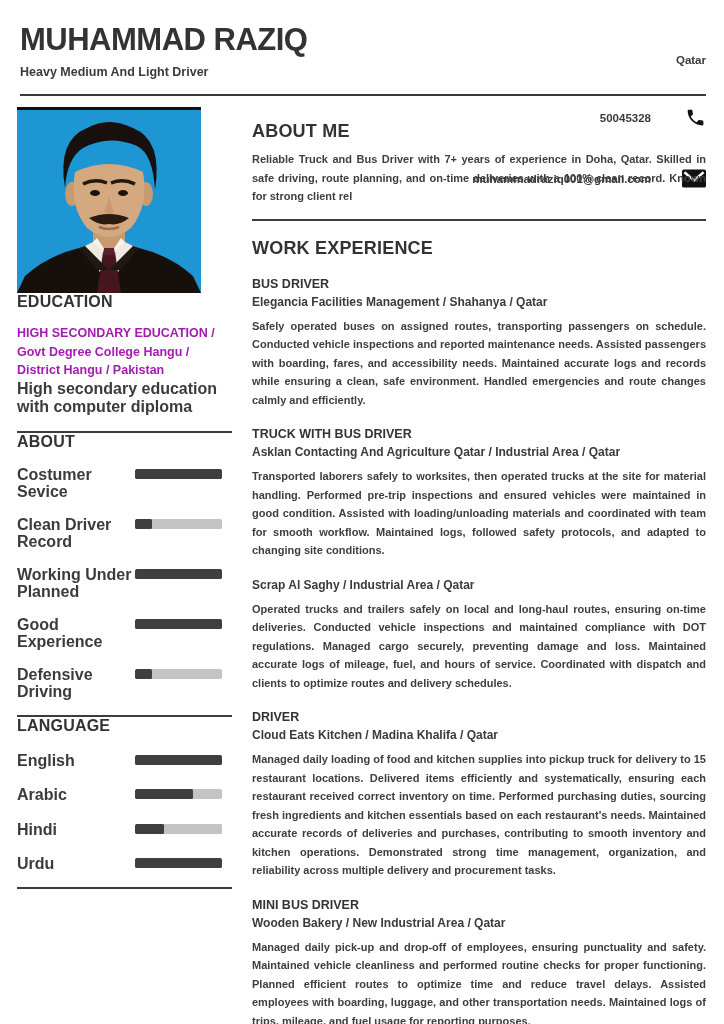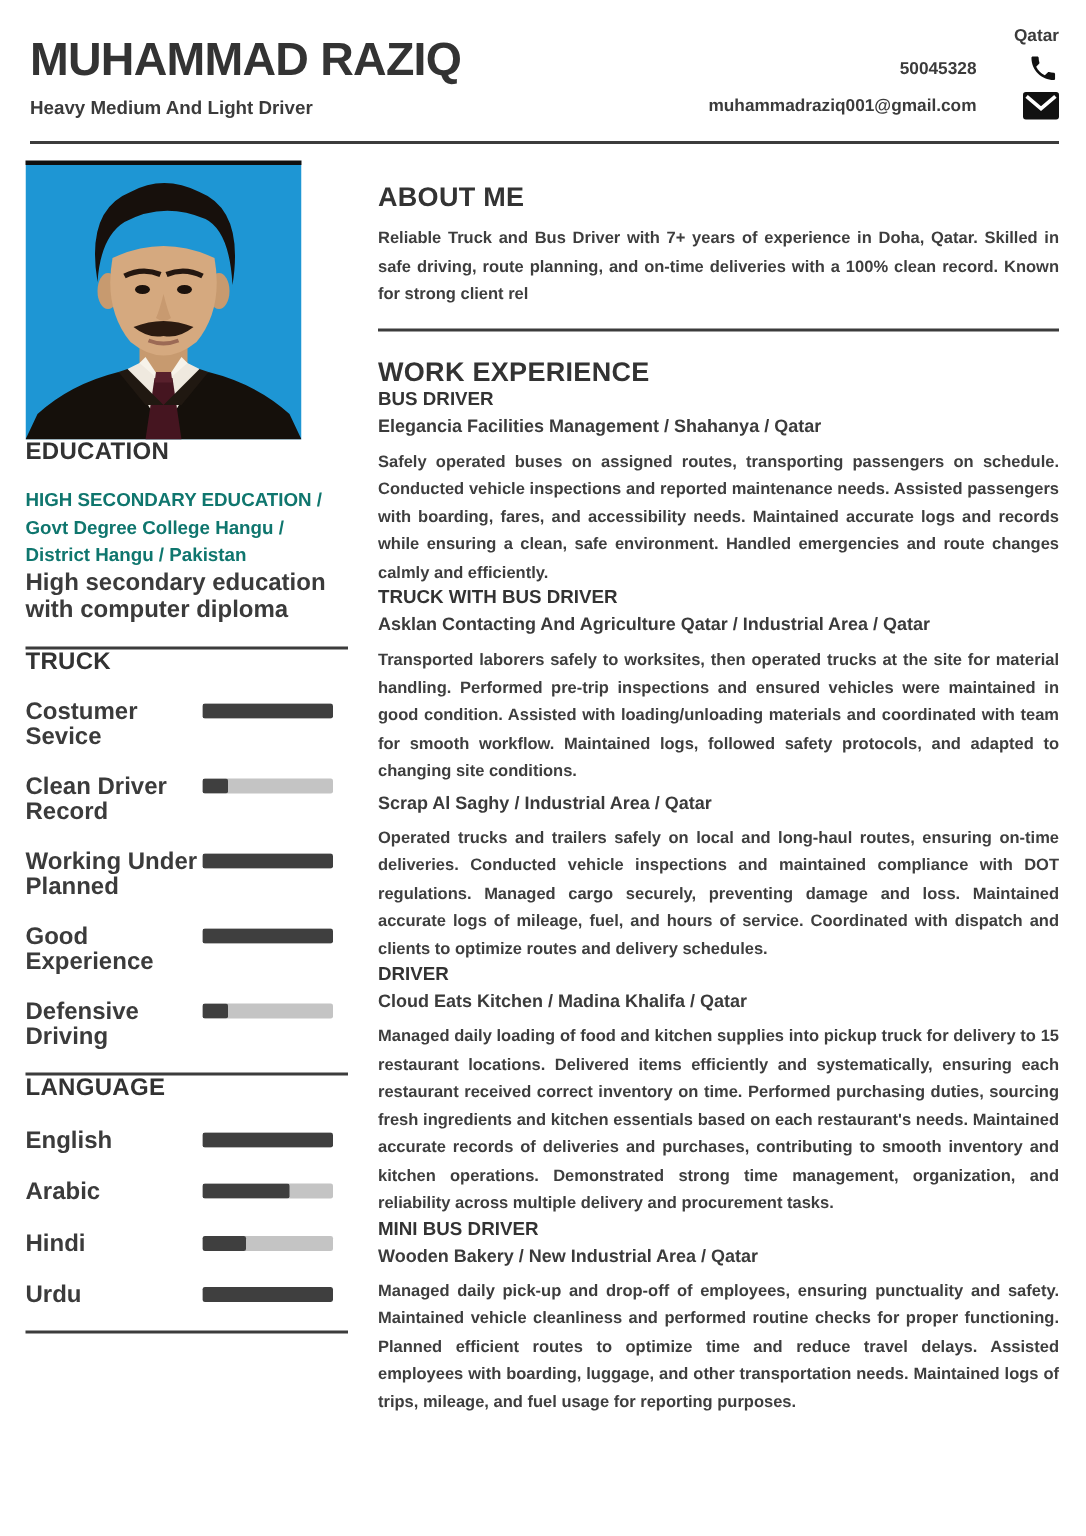--- a/index.html
+++ b/index.html
@@ -20,59 +20,59 @@
     height: 95px;
   }
   .name {
     font-size: 31px; font-weight: 700; letter-spacing: -0.5px;
     color: #333333; margin-top: 6px;
   }
   .job-title {
     font-size: 12.5px; font-weight: 700; color: #3b3b3b; margin-top: 7px;
   }
   .contact { display: flex; flex-direction: column; align-items: flex-end; gap: 5px; margin-top: 2px; }
-  .contact-row { display: flex; align-items: center; justify-content: flex-end; }
+  .contact-row { display: flex; align-items: center; justify-content: flex-end; margin-top: 36px; }
   .contact-text { font-size: 11.5px; font-weight: 700; color: #3b3b3b; text-align: right; }
   .contact-icon { width: 24px; margin-left: 31px; display: flex; justify-content: flex-end; }
   .header-rule {
     position: absolute; left: 20px; right: 18px; top: 94px;
     height: 2px; background: #3c3c3c;
   }
 
   
   .columns { display: flex; padding: 12px 18px 0 17px; }
   .left-col { width: 215px; flex: none; }
   .right-col { flex: 1; margin-left: 20px; padding-top: 14px; }
 
   
   .photo-frame { width: 184px; height: 186px; border-top: 3px solid #101010; }
   .photo-frame svg { display: block; }
   .side-heading { font-size: 16px; font-weight: 700; color: #323232; letter-spacing: 0.2px; }
-  .edu-degree { font-size: 12.5px; font-weight: 700; line-height: 18.5px; margin-top: 13px; color: #0f766e; }
+  .edu-degree { font-size: 12.5px; font-weight: 700; line-height: 18.5px; margin-top: 13px; color: #a21caf; }
   .edu-desc { font-size: 16px; font-weight: 700; line-height: 18.5px; color: #3b3b3b; }
   .side-rule { height: 2px; background: #3c3c3c; margin-top: 14px; }
 
   .meter-row { display: flex; margin-top: 15px; }
   .meter-label { width: 118px; flex: none; font-size: 16px; font-weight: 700; line-height: 17.5px; color: #3b3b3b; }
   .meter-track {
     width: 87px; height: 10px; background: #c4c4c4;
     border-radius: 1.5px; margin-top: 3px; overflow: hidden; flex: none;
   }
   .meter-fill { height: 100%; background: #3f3f3f; border-radius: 1.5px; }
   .lang-row { margin-top: 17px; }
 
   
   .main-heading { font-size: 18px; font-weight: 700; color: #333; letter-spacing: 0.2px; }
   .about-text, .job-desc {
     font-size: 11px; font-weight: 700; line-height: 18.5px;
     text-align: justify; color: #3e3e3e; margin-top: 8px;
   }
   .main-rule { height: 2px; background: #3c3c3c; margin-top: 13px; }
   .work-heading { margin-top: 17px; }
-  .job { }
+  .job { margin-top: 18px; }
   .job-role { font-size: 12.5px; font-weight: 700; color: #333; }
   .job-company { font-size: 12px; font-weight: 700; color: #3b3b3b; margin-top: 4px; }
 </style>
 </head>
 <body>
 
 <div class="page">
 
   <div class="header">
     <div>
@@ -146,21 +146,21 @@
           <path d="M62 138 L80 160 L92 160 L68 136 Z" fill="#201811"></path>
           <path d="M122 138 L104 160 L92 160 L116 136 Z" fill="#201811"></path>
         </svg>
       </div>
 
       <div class="side-heading">EDUCATION</div>
       <div class="edu-degree">HIGH SECONDARY EDUCATION / Govt Degree College Hangu / District Hangu / Pakistan</div>
       <div class="edu-desc">High secondary education with computer diploma</div>
       <div class="side-rule"></div>
 
-      <div class="side-heading">TRUCK</div>
+      <div class="side-heading">ABOUT</div>
 
       <div class="meter-row">
         <div class="meter-label">Costumer Sevice</div>
         <div class="meter-track">
             <div class="meter-fill" style="width: 100%;"></div>
           </div>
       </div>
       <div class="meter-row">
         <div class="meter-label">Clean Driver Record</div>
         <div class="meter-track">

